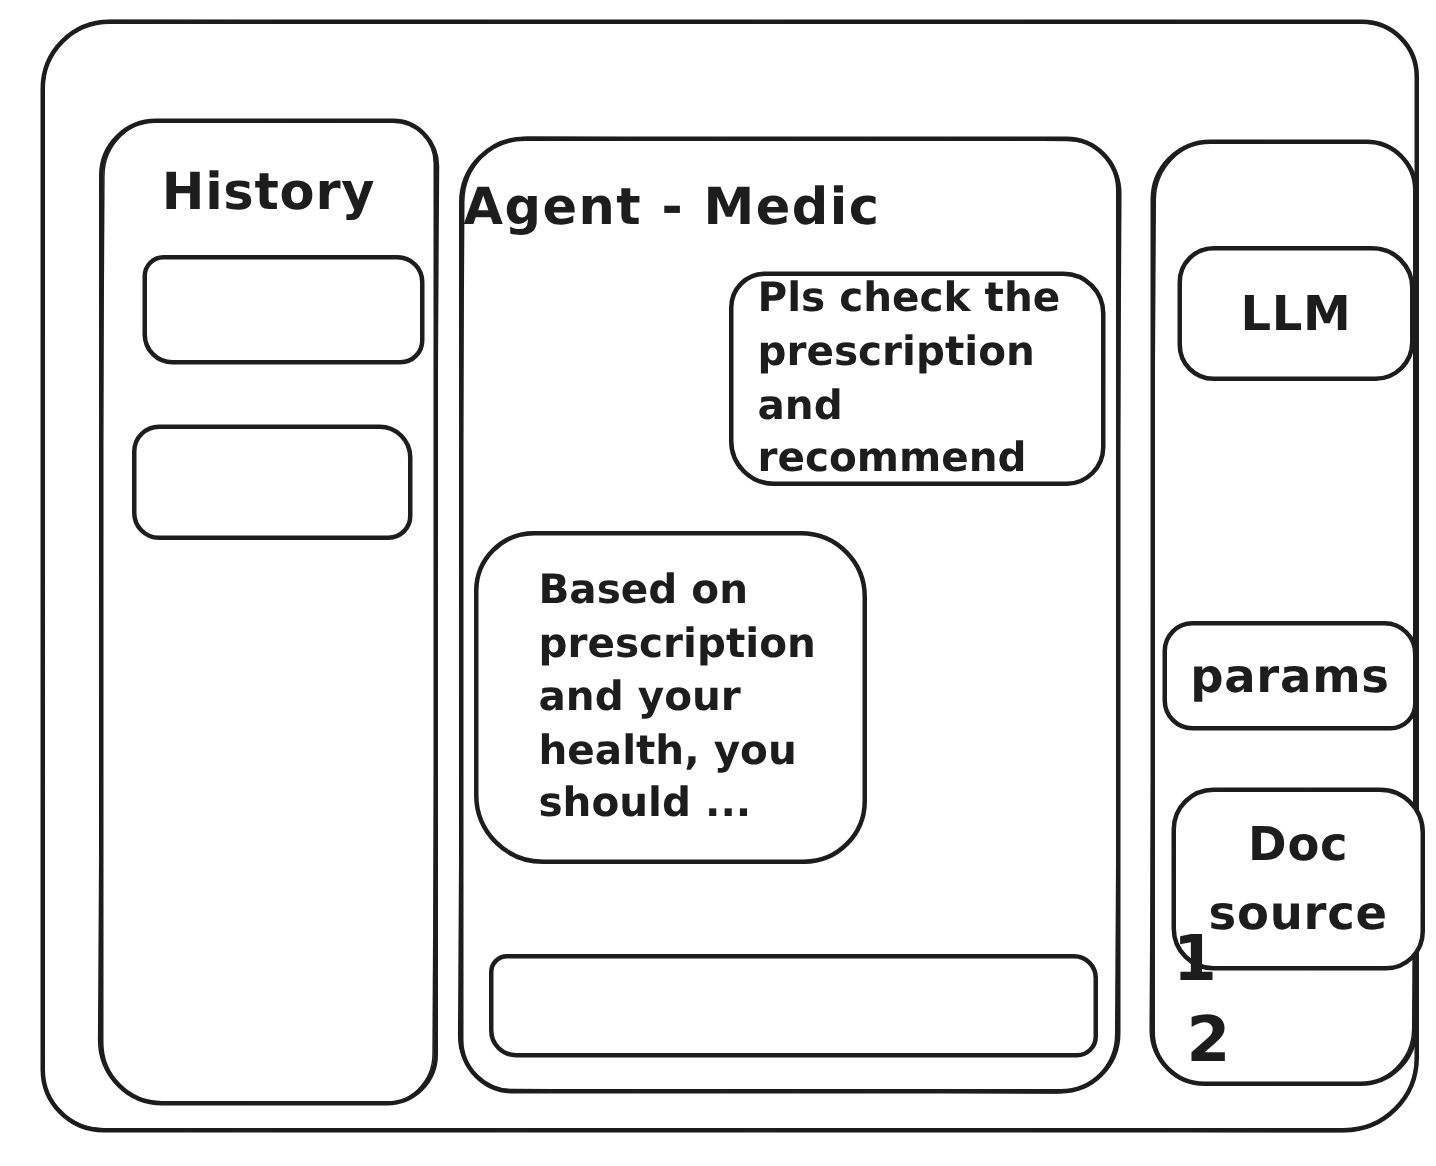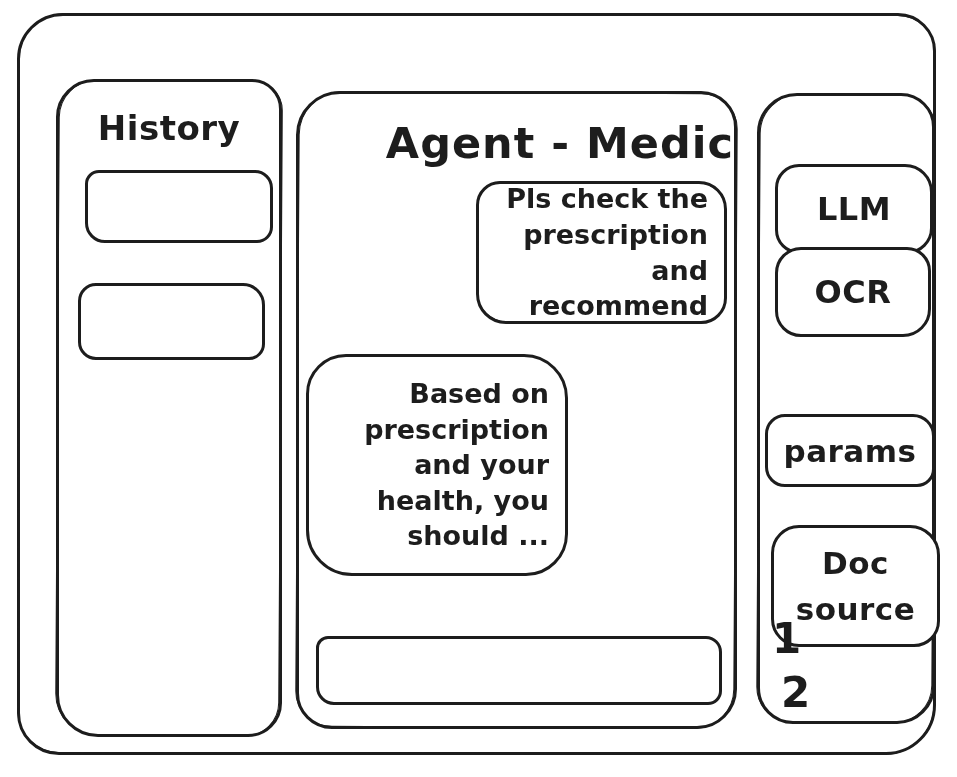--- a/index.html
+++ b/index.html
@@ -24,21 +24,21 @@
   .dbl::before{
     content:"";
     position:absolute;
     inset:-2px;
     border:1.6px solid var(--ink);
     border-radius:inherit;
     transform:rotate(.35deg);
     pointer-events:none;
   }
   .frame{
-    left:17px;top:13px;width:919px;height:742px;
+    left:27px;top:13px;width:919px;height:742px;
     border-width:3.5px;
     border-radius:46px 38px 50px 42px;
   }
   .frame::before{transform:rotate(.12deg);}
 
   
   .history-panel{
     left:36px;top:63px;width:226px;height:658px;
     border-radius:38px 30px 34px 42px;
   }
@@ -56,26 +56,26 @@
     border-radius:18px 22px 16px 18px;
   }
 
   
   .chat-panel{
     left:276px;top:75px;width:441px;height:638px;
     border-radius:44px 36px 40px 36px;
   }
   .chat-title{
     position:absolute;left:0;right:0;top:24px;
-    text-align:right;
-    font-size:43px;font-weight:600;letter-spacing:1px;
+    text-align:left;
+    font-size:34px;font-weight:600;letter-spacing:1px;
   }
   .bubble{
     display:flex;align-items:center;justify-content:center;
-    text-align:right;
+    text-align:left;
     font-size:27px;font-weight:600;line-height:1.32;
     padding:8px 16px;
   }
   .bubble-user{
     left:177px;top:87px;width:251px;height:143px;
     border-radius:24px 28px 26px 30px;
   }
   .bubble-assistant{
     left:7px;top:260px;width:262px;height:222px;
     border-radius:40px 44px 42px 46px;
@@ -127,20 +127,19 @@
 
   <div class="sketch dbl chat-panel">
     <div class="chat-title">Agent - Medic</div>
     <div class="sketch dbl bubble bubble-user">Pls check the prescription and recommend</div>
     <div class="sketch bubble bubble-assistant">Based on prescription and your health, you should ...</div>
     <input class="sketch dbl chat-input" placeholder="" style="">
   </div>
 
   <div class="sketch dbl tools-panel">
     <div class="sketch tool-btn btn-llm">LLM</div>
-    <div class="sketch tool-btn btn-ocr">OCR</div>
     <div class="sketch dbl tool-btn btn-docsource">Doc source</div>
     <div class="sketch tool-btn btn-params">params</div>
     <div class="annotation annotation-1">1</div>
     <div class="annotation annotation-2">2</div>
   </div>
 
 </div>
 
 </body></html>

